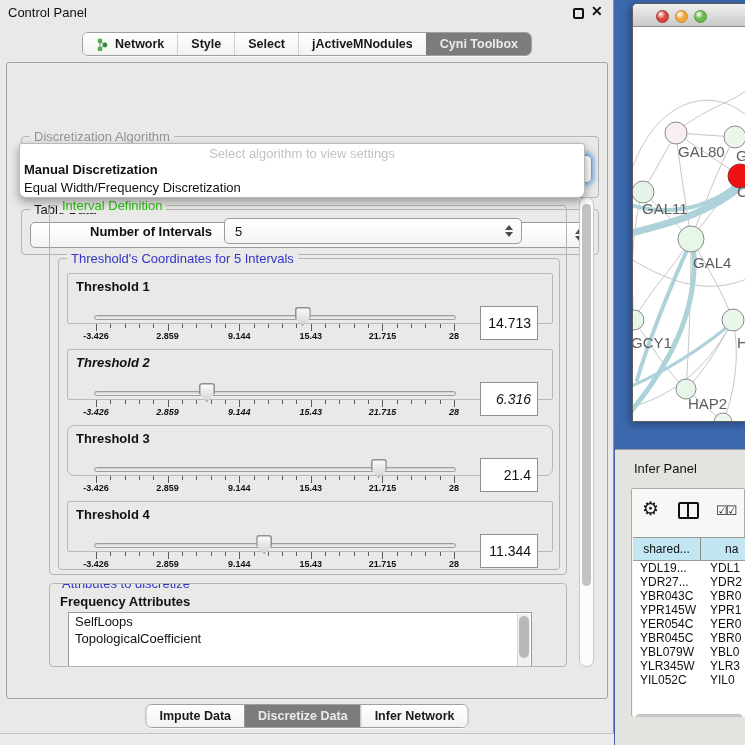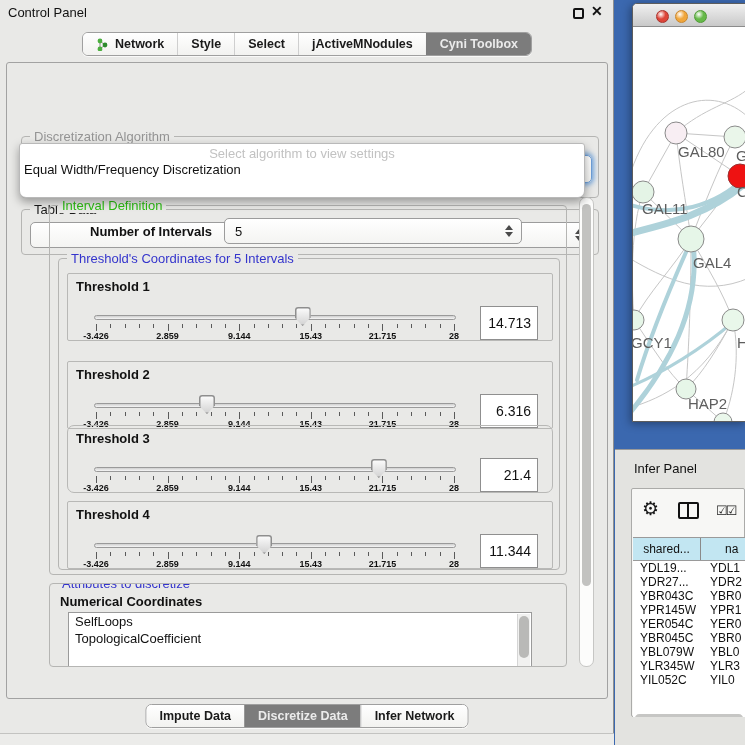--- a/index.html
+++ b/index.html
@@ -38,21 +38,21 @@
   .popup { position: absolute; left: 12px; top: 80px; width: 566px; height: 55px; background: #fff; border: 1px solid #b9b9b9; border-radius: 3px 3px 7px 7px; box-shadow: 0 4px 10px rgba(0,0,0,.35); z-index: 6; }
   .popup-placeholder { text-align: center; padding-top: 2px; font-size: 13px; color: #c2c2c2; }
   .popup-item { font-size: 13px; color: #111; padding: 1px 0 1px 4px; line-height: 16px; cursor: pointer; }
   .popup-item.bold { font-weight: bold; }
 
   .sb-v { position: absolute; background: #fcfcfb; border: 1px solid #c6c6c4; border-radius: 7px; }
   .sb-v .thumb { position: absolute; left: 2px; width: 9px; background: #c2c2c0; border-radius: 5px; }
 
   .noi-label { position: absolute; font-size: 13px; font-weight: bold; color: #111; }
 
-  .thr-panel { position: absolute; left: 8px; width: 486px; height: 68px; border: 1px solid #b8b8b6; border-radius: 2px; }
+  .thr-panel { position: absolute; left: 8px; width: 486px; height: 51px; border: 1px solid #b8b8b6; border-radius: 2px; }
   .thr-label { position: absolute; left: 8px; top: 5px; font-size: 13px; font-weight: bold; color: #111; }
   .thr-track { position: absolute; left: 26px; top: 41px; width: 362px; height: 5px; border: 1px solid #9a9a9a; border-radius: 3px; background: linear-gradient(#cfcfcf,#f6f6f6); cursor: pointer; }
   .thr-thumb { position: absolute; top: 33px; width: 16px; height: 19px; background: linear-gradient(#fefefe,#d0d0d0); box-shadow: inset 0 0 0 1.5px #8e8e8e; border-radius: 3px 3px 0 0; clip-path: polygon(0 0, 100% 0, 100% 55%, 50% 100%, 0 55%); cursor: grab; }
   .tick { position: absolute; width: 1px; background: #5a5a5a; }
   .tick-label { position: absolute; top: 57px; transform: translateX(-50%); font-size: 9px; font-weight: bold; color: #111; }
   .thr-value { position: absolute; left: 412px; top: 32px; width: 58px; height: 34px; background: #fff; border: 1px solid #8f8f8f; font-size: 14px; color: #111; text-align: right; line-height: 32px; padding-right: 6px; }
 
   .attr-label { position: absolute; left: 10px; top: 10px; font-size: 13px; font-weight: bold; color: #111; }
   .attr-list { position: absolute; left: 18px; top: 28px; width: 464px; height: 56px; background: #fff; border: 1px solid #9a9a9a; overflow: hidden; }
   .attr-item { font-size: 13px; color: #111; line-height: 17px; padding-left: 6px; cursor: pointer; }
@@ -130,20 +130,21 @@
           <span class="arrows">
               <i class="up"></i>
               <i class="down"></i>
             </span>
         </div>
       </div>
 
       <div class="popup">
         <div class="popup-placeholder">Select algorithm to view settings</div>
         <div id="algo-options">
+            <div class="popup-item bold">Manual Discretization</div>
             <div class="popup-item">Equal Width/Frequency Discretization</div>
           </div>
       </div>
 
       <div class="group" style="left:14px; top:146px; width:578px; height:46px;">
         <span class="group-title gt-dark">Table Data</span>
         <div class="combo" style="left:8px; top:12px; width:562px; height:26px;">
           <span class="arrows">
               <i class="up"></i>
               <i class="down"></i>
@@ -199,21 +200,21 @@
                 <div class="tick" style="left: 386px; top: 50px; height: 7px;"></div>
                 <div class="tick-label" style="left: 28px;">-3.426</div>
                 <div class="tick-label" style="left: 99.6px;">2.859</div>
                 <div class="tick-label" style="left: 171.2px;">9.144</div>
                 <div class="tick-label" style="left: 242.8px;">15.43</div>
                 <div class="tick-label" style="left: 314.4px;">21.715</div>
                 <div class="tick-label" style="left: 386px;">28</div>
                 <div class="thr-thumb" style="left: 226.637px;"></div>
                 <div class="thr-value">14.713</div>
               </div>
-              <div class="thr-panel" style="top: 102px;">
+              <div class="thr-panel" style="top: 90px; font-style: italic;">
                 <div class="thr-label">Threshold 2</div>
                 <div class="thr-track"></div>
                 <div class="tick" style="left: 28px; top: 50px; height: 7px;"></div>
                 <div class="tick" style="left: 42.32px; top: 50px; height: 4px;"></div>
                 <div class="tick" style="left: 56.64px; top: 50px; height: 4px;"></div>
                 <div class="tick" style="left: 70.96px; top: 50px; height: 4px;"></div>
                 <div class="tick" style="left: 85.28px; top: 50px; height: 4px;"></div>
                 <div class="tick" style="left: 99.6px; top: 50px; height: 7px;"></div>
                 <div class="tick" style="left: 113.92px; top: 50px; height: 4px;"></div>
                 <div class="tick" style="left: 128.24px; top: 50px; height: 4px;"></div>
@@ -319,21 +320,21 @@
                 <div class="tick-label" style="left: 386px;">28</div>
                 <div class="thr-thumb" style="left: 188.257px;"></div>
                 <div class="thr-value">11.344</div>
               </div>
             </div>
         </div>
       </div>
 
       <div class="group" style="left:42px; top:520px; width:518px; height:84px; overflow:hidden;">
         <span class="group-title gt-blue">Attributes to discretize</span>
-        <div class="attr-label">Numerical Coordinates</div>
+        <div class="attr-label">Frequency Attributes</div>
         <div class="attr-list">
           <div id="attr-items">
               <div class="attr-item">SelfLoops</div>
               <div class="attr-item">TopologicalCoefficient</div>
             </div>
           <div class="attr-sb">
               <span class="thumb"></span>
             </div>
         </div>
       </div>

